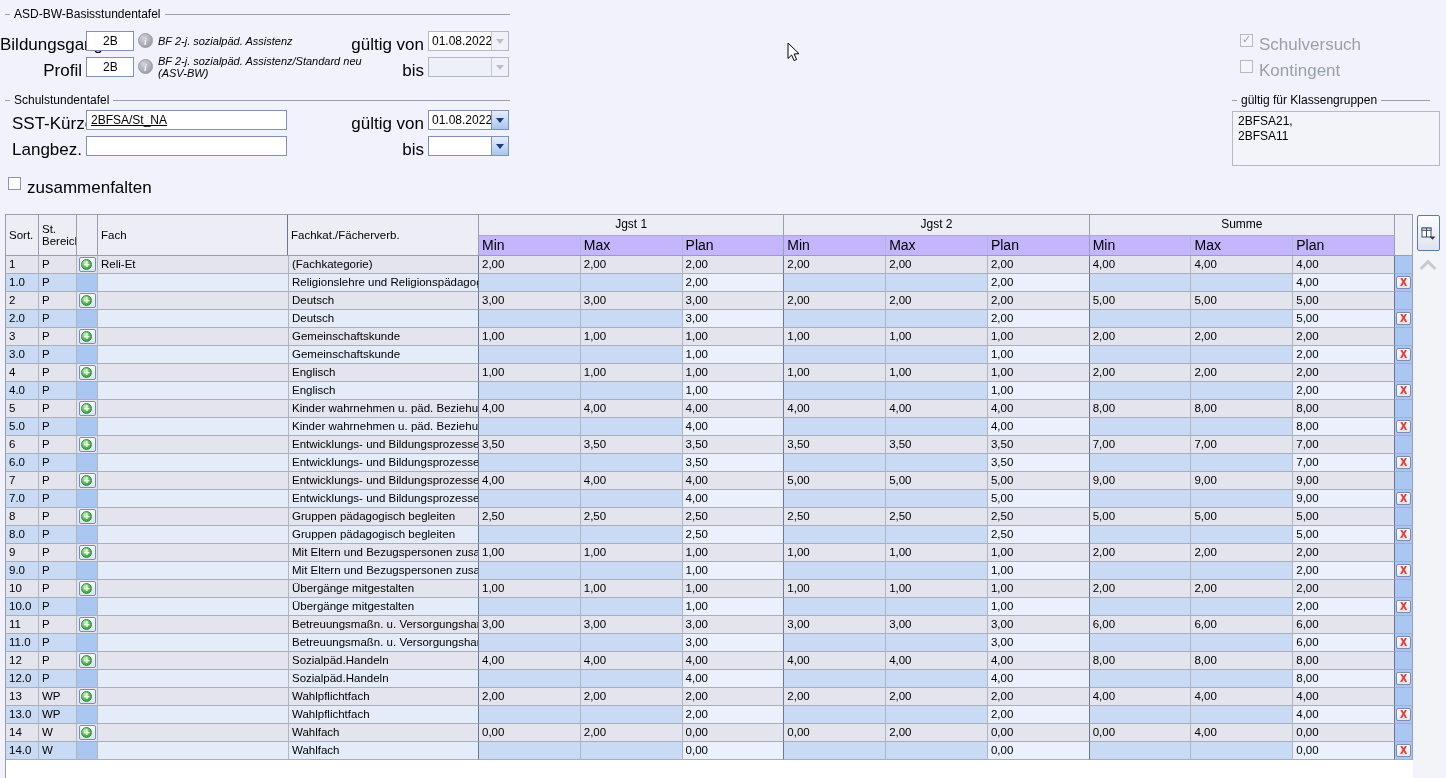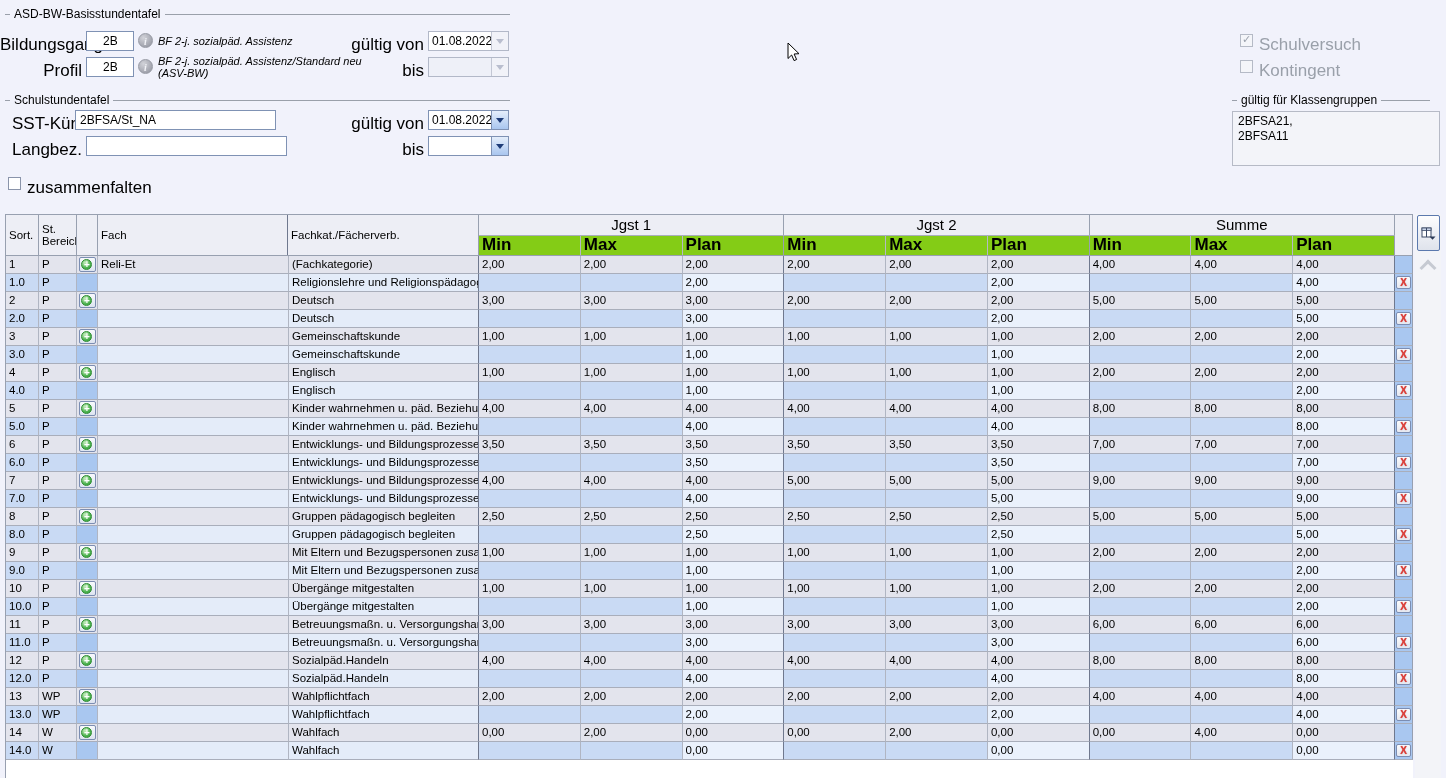--- a/index.html
+++ b/index.html
@@ -55,24 +55,24 @@
     display:flex; align-items:center; padding:0 3px; font-size:11.5px; overflow:hidden;}
   .hc.sort{width:33px;}
   .hc.bereich{width:38px; flex-direction:column; align-items:flex-start; justify-content:center; line-height:12.5px;}
   .hc.btncol{width:21px;}
   .hc.fachkat{width:191px;}
   .hc.fach{width:190px;}
   .hc.delcol{width:18px; padding:0;}
   .hnum{flex:1; display:flex; flex-direction:column;}
   .hgroups{display:flex; height:20px; border-bottom:1px solid #a9aebb;}
   .hg{flex:1; text-align:center; line-height:19px; border-right:1px solid #98a0b0;
-    background:#edeef5; font-size:15px;}
+    background:#edeef5; font-size:12px;}
   .hsubs{display:flex; flex:1;}
-  .hs{flex:1; border-right:1px solid #b4b9c6; background:#84cc16; padding:0 3px;
-    line-height:18px; font-size:17px;font-weight:bold;}
+  .hs{flex:1; border-right:1px solid #b4b9c6; background:#c4b5fd; padding:0 3px;
+    line-height:18px; font-size:14px;}
   .hs.gend{border-right-color:#98a0b0;}
   .trow{display:flex; height:18px;}
   .c{box-sizing:border-box; border-right:1px solid #b0b5c2; border-bottom:1px solid #a9aebb;
     padding:1px 3px; font-size:11.5px; line-height:14px; overflow:hidden; white-space:nowrap;}
   .c.sort{width:33px;}
   .c.bereich{width:38px;}
   .c.btncol{width:21px; padding:0; display:flex; align-items:center; justify-content:center;}
   .c.fachkat{width:191px;}
   .c.fach{width:190px; border-right-color:#6f788e;}
   .c.val{flex:1;}
@@ -146,21 +146,21 @@
       <span class="mark">✓</span>
     </div>
   <div class="lbl gray" style="left:1259px; top:35px;">Schulversuch</div>
   <div class="cb disabled" style="left:1240px; top:60px;"></div>
   <div class="lbl gray" style="left:1259px; top:61px;">Kontingent</div>
 
   <div class="groupline" style="left:5px; top:100px; width:505px;"></div>
   <div class="grouplabel" style="left:10px; top:93px;">Schulstundentafel</div>
 
   <div class="lbl r" style="left:12px; width:82px; top:114px;">SST-Kürzel</div>
-  <input class="tbox" style="left: 75px; top: 110px; width: 201px;" value="2BFSA/St_NA">
+  <input class="tbox" style="left: 86px; top: 110px; width: 201px; text-decoration: underline;" value="2BFSA/St_NA">
 
   <div class="lbl r" style="left:340px; width:84px; top:114px;">gültig von</div>
   <div class="combo" style="left:428px; top:110px;">
     <div class="cfield">01.08.2022</div>
     <div class="cbtn">
         <span class="tri"></span>
       </div>
   </div>
 
   <div class="lbl r" style="left:0; width:82px; top:140px;">Langbez.</div>

